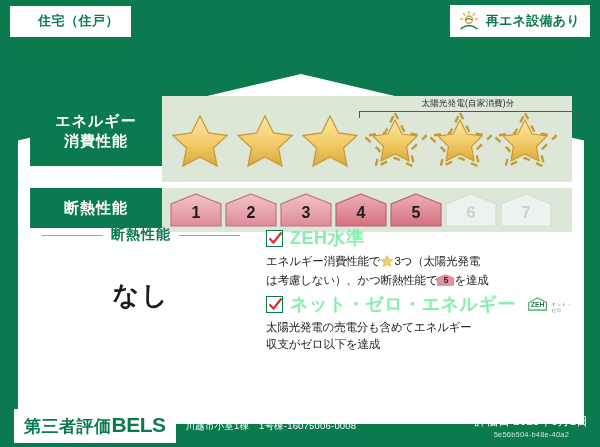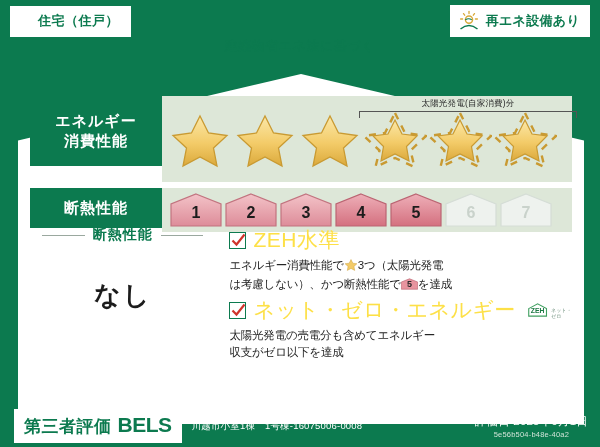--- a/index.html
+++ b/index.html
@@ -136,21 +136,21 @@
 
   
   .check-item { margin-bottom: 4px; }
   .check-title { display: flex; align-items: center; gap: 7px; }
   .chk {
     width: 17px; height: 17px; border: 1.5px solid #0c7a4f;
     background: #fff; position: relative; flex: 0 0 17px;
   }
   .chk svg { position: absolute; left: 1px; top: 0px; }
   .check-title .ttl {
-    font-size: 21px; font-weight: normal; color: #fde047; letter-spacing: .5px;
+    font-size: 18px; font-weight: bold; color: #86efac; letter-spacing: .5px;
     white-space: nowrap;
   }
   .zeh-logo { margin-left: 3px; display: flex; align-items: flex-end; gap: 2px; }
   .zeh-logo .tiny { font-size: 5px; color: #6d8f7c; letter-spacing: 0; padding-bottom: 2px;}
   .check-desc {
     font-size: 11.5px; color: #1c1c1c; line-height: 1.45;
     margin-top: 3px; letter-spacing: -0.2px;
   }
   .check-desc .inline-star { display:inline-block; vertical-align:-2px; }
   .inline-house {
@@ -162,21 +162,21 @@
     font-size: 9px; font-weight: bold; color: #2b2b2b; z-index: 2;
   }
 
   
   .bottom-bar {
     position: absolute; left: 0; bottom: 0; width: 600px; height: 42px;
     display: flex; align-items: center;
   }
   .bels-plate {
     background: #ffffff; margin-left: 14px;
-    padding: 4px 10px 5px 10px; display: flex; align-items: baseline; gap: 6px;
+    padding: 4px 10px 5px 10px; display: flex; align-items: baseline; gap: 0;
   }
   .bels-plate .jp { font-size: 17px; font-weight: bold; color: #0c7a4f; letter-spacing: .5px; }
   .bels-plate .en { font-size: 21px; font-weight: bold; color: #0c7a4f; letter-spacing: -0.5px; }
   .prop-id {
     color: #ffffff; font-size: 9.5px; margin-left: 10px; white-space: nowrap;
     letter-spacing: .2px;
   }
   .eval-block {
     margin-left: auto; margin-right: 12px; text-align: center; color: #ffffff;
   }

